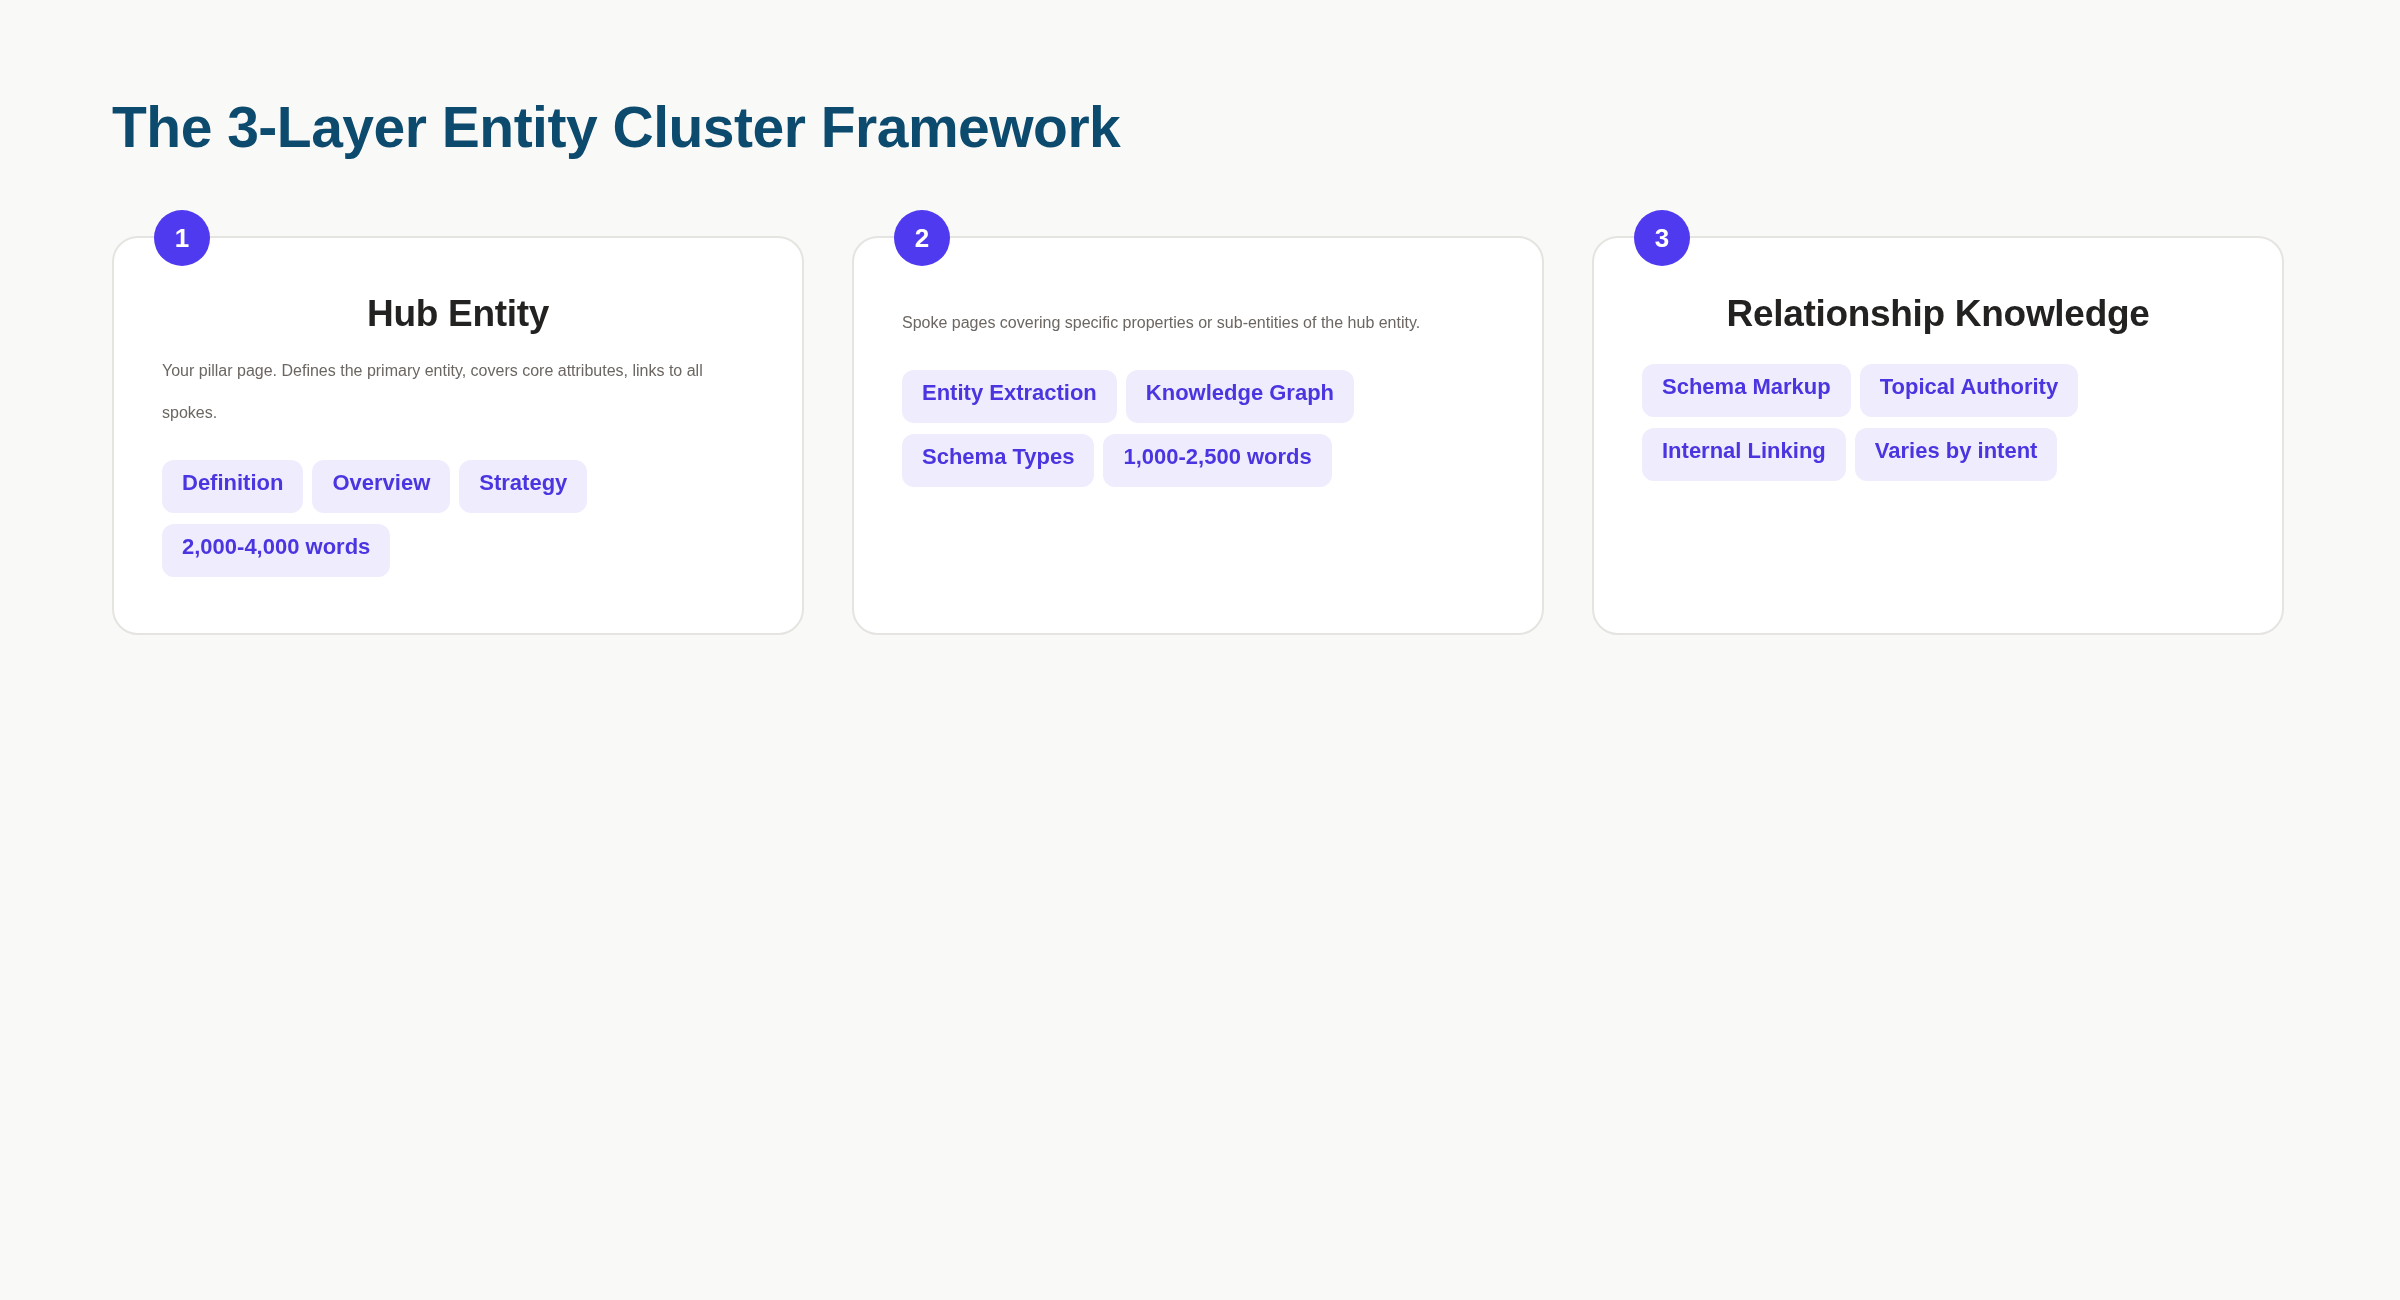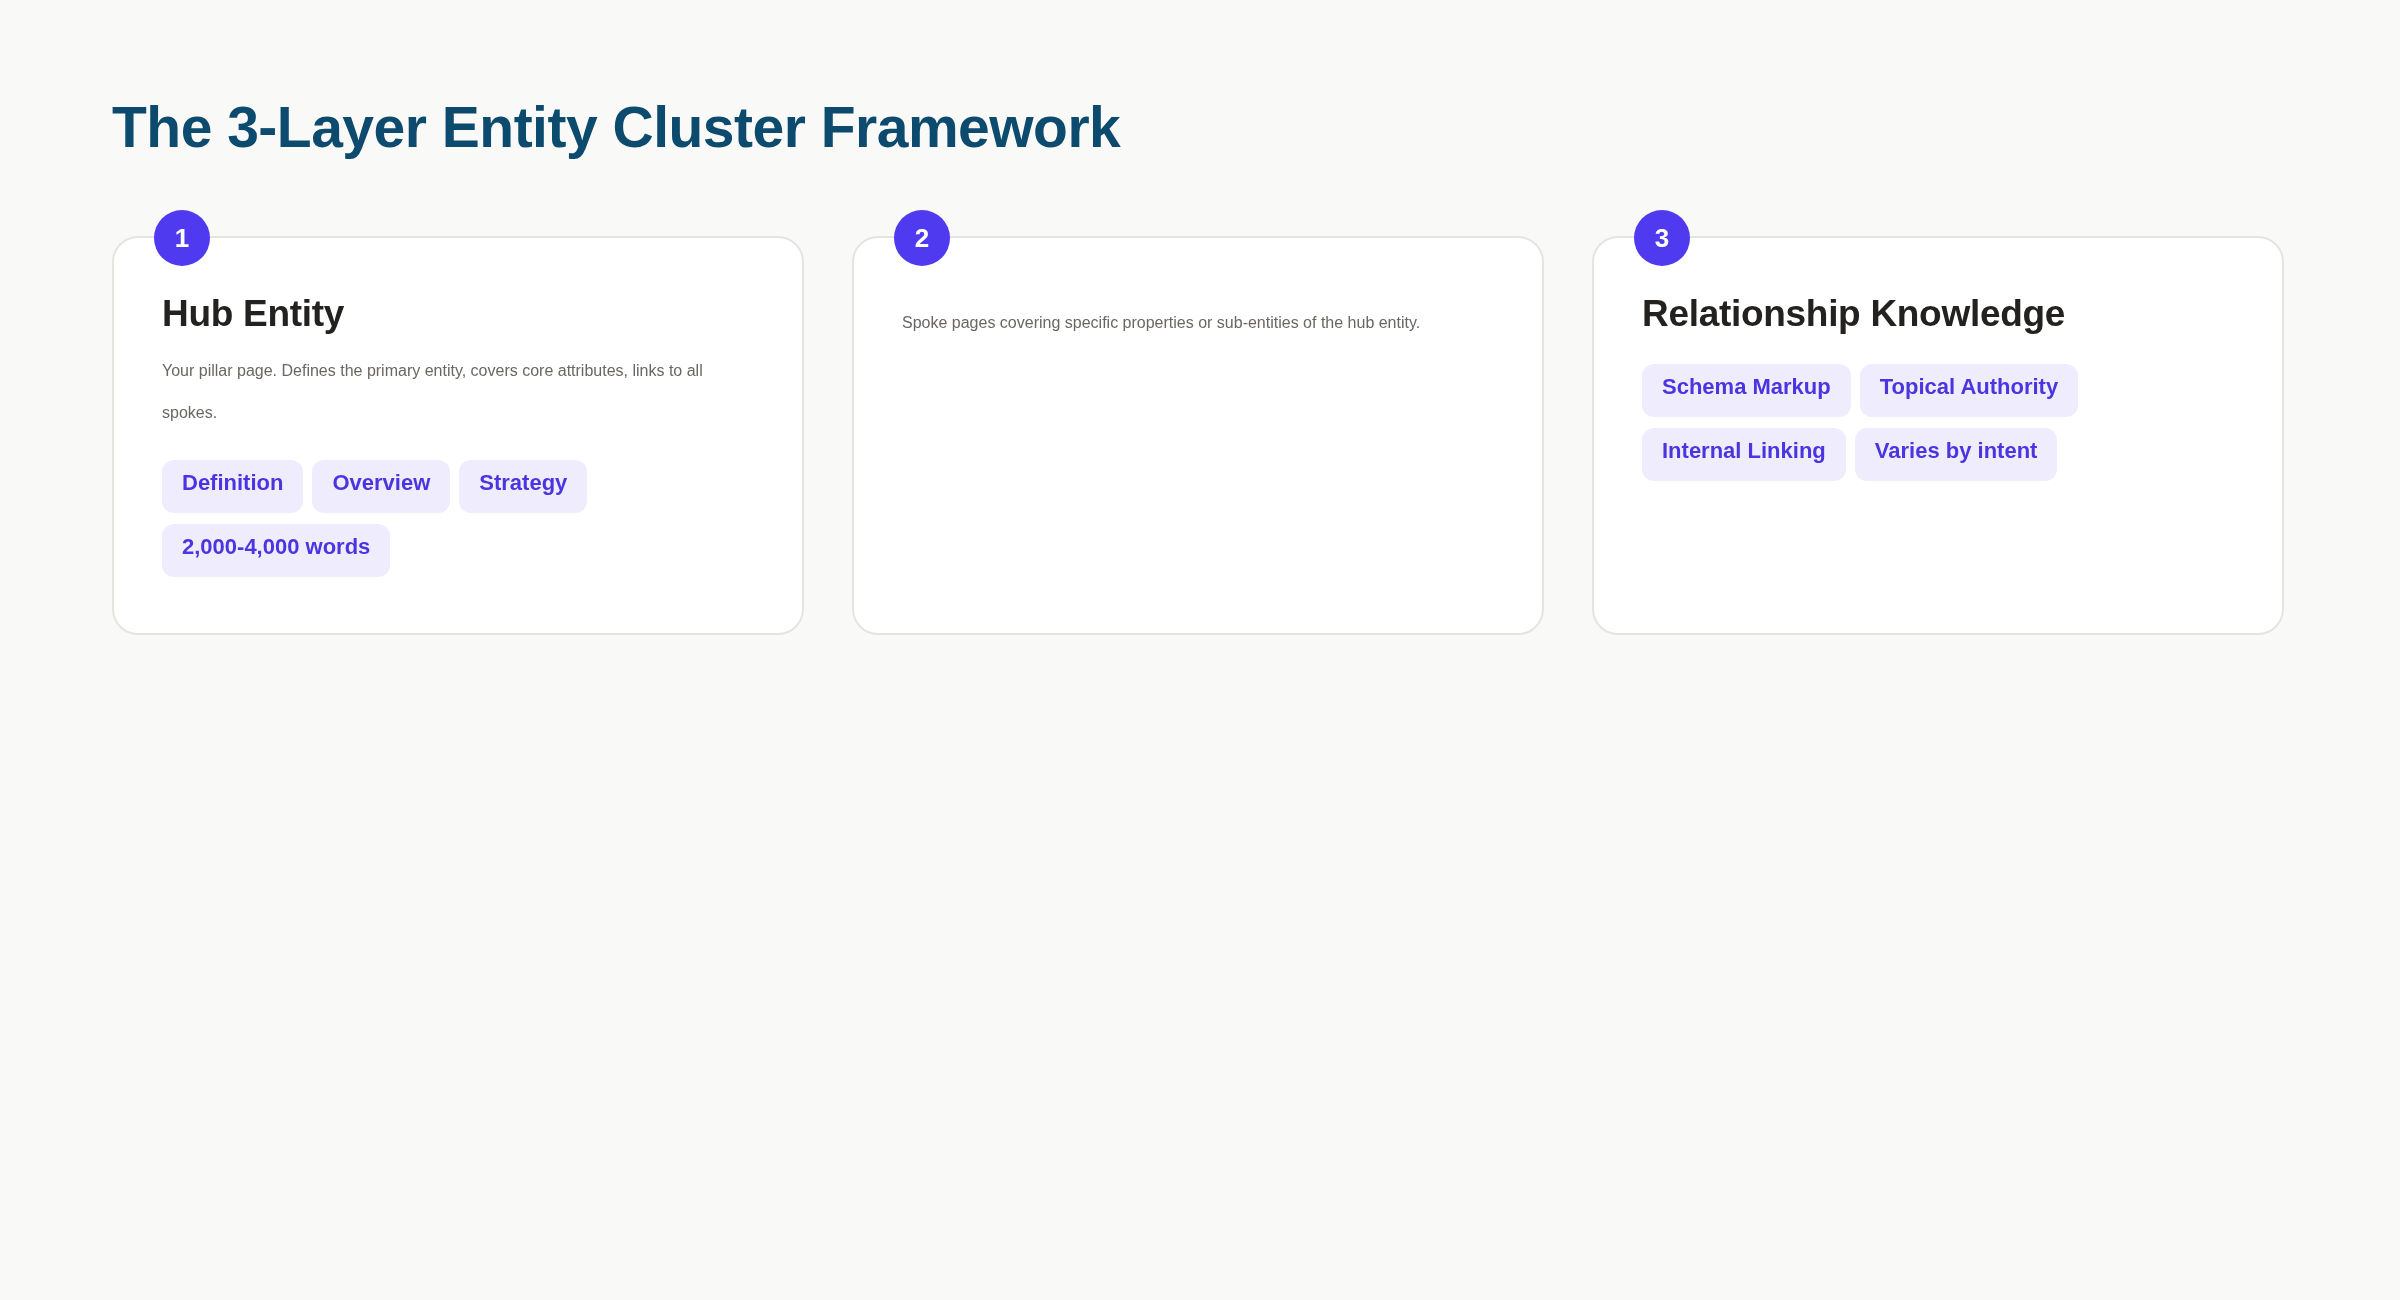--- a/index.html
+++ b/index.html
@@ -20,20 +20,21 @@
     padding:52px 48px 0 48px;
   }
   .badge {
     position:absolute; left:40px; top:-28px; width:56px; height:56px; border-radius:50%;
     background:#4f3af0; color:#fff; font-weight:bold; font-size:26px;
     display:flex; align-items:center; justify-content:center;
   }
   .card h2 {
     margin:0; font-size:37px; font-weight:bold; color:#242220; letter-spacing:-0.3px;
     line-height:48px;
+    text-align:center;
   }
   .card p {
     margin:12px 0 0 0; font-size:16px; color:#6b6661; line-height:42px;
   }
   .tags { margin-top:26px; display:flex; flex-wrap:wrap; gap:11px 9px; max-width:600px; }
   .tag {
     background:#efedfd; color:#4a35e0; font-weight:bold; font-size:22px;
     padding:0 20px; height:53px; line-height:45px; border-radius:12px;
   }
 </style>
@@ -51,20 +52,26 @@
       <span class="tag">Definition</span>
       <span class="tag">Overview</span>
       <span class="tag">Strategy</span>
       <span class="tag">2,000-4,000 words</span>
     </div>
   </div>
 
   <div class="card">
     <div class="badge">2</div>
     <p>Spoke pages covering specific properties or sub-entities of the hub entity.</p>
+    <div class="tags">
+      <span class="tag">Entity Extraction</span>
+      <span class="tag">Knowledge Graph</span>
+      <span class="tag">Schema Types</span>
+      <span class="tag">1,000-2,500 words</span>
+    </div>
   </div>
 
   <div class="card">
     <div class="badge">3</div>
     <h2>Relationship Knowledge</h2>
     <div class="tags">
       <span class="tag">Schema Markup</span>
       <span class="tag">Topical Authority</span>
       <span class="tag">Internal Linking</span>
       <span class="tag">Varies by intent</span>

